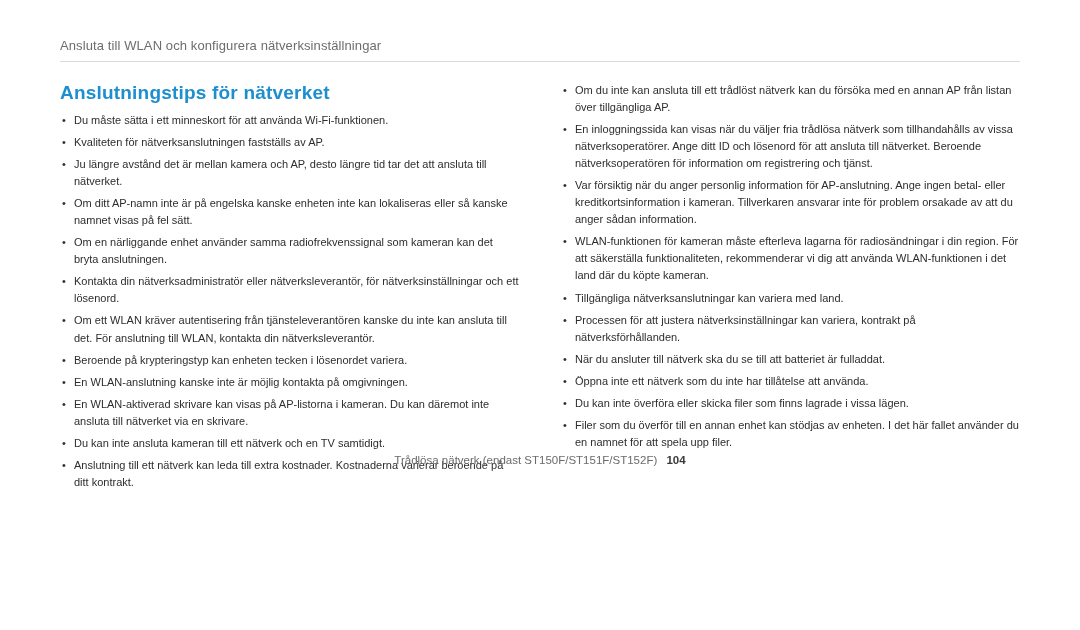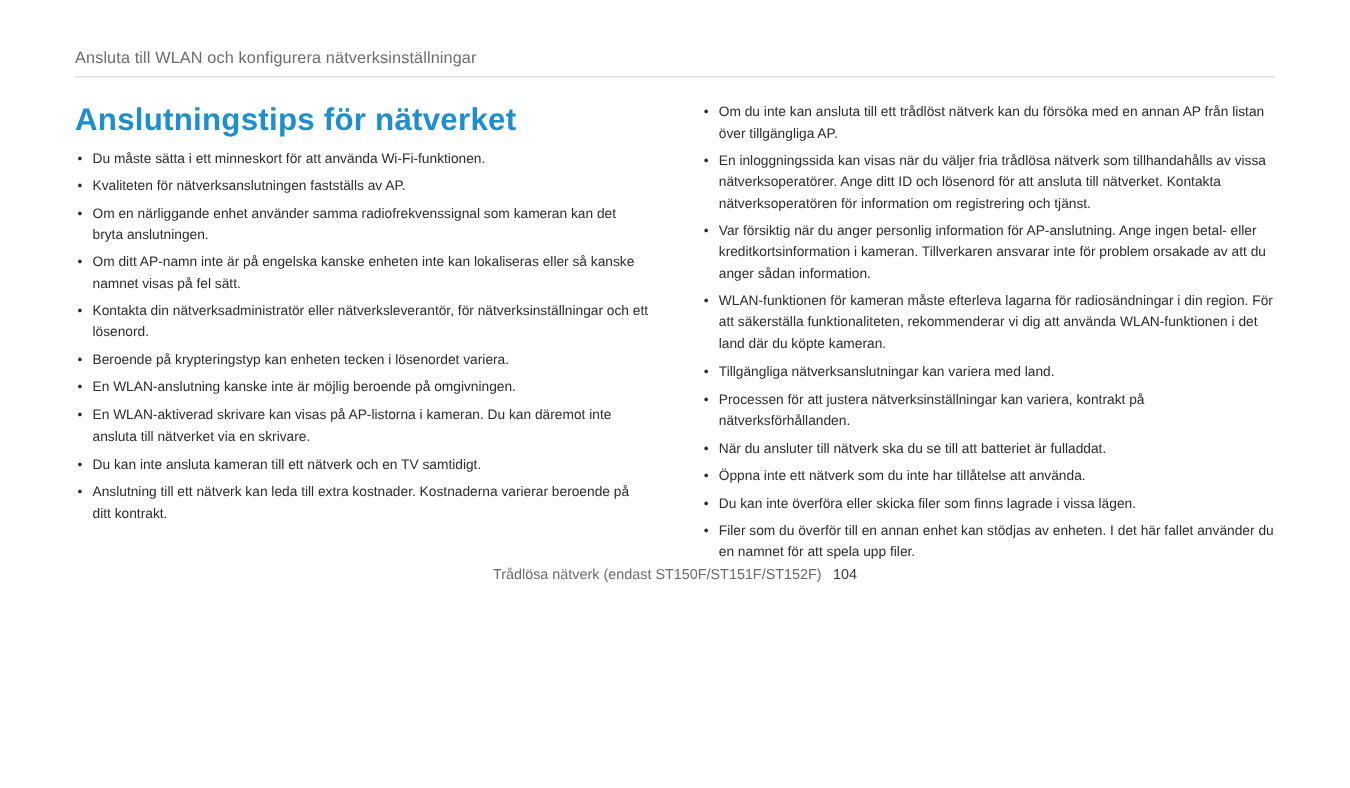--- a/index.html
+++ b/index.html
@@ -33,21 +33,21 @@
     display: flex;
     gap: 42px;
     margin-top: 20px;
   }
   .col {
     flex: 1 1 0;
     min-width: 0;
   }
   h2.section-title {
     margin: 0 0 8px 0;
-    font-size: 25px;
+    font-size: 19px;
     font-weight: 700;
     color: #1d8ecf;
     letter-spacing: 0.2px;
   }
   ul.bullets {
     list-style: none;
     margin: 0;
     padding: 0;
   }
   ul.bullets li {
@@ -68,53 +68,55 @@
   .footer {
     position: absolute;
     left: 0;
     right: 0;
     bottom: 26px;
     text-align: center;
     font-size: 11.5px;
     color: #6b6b6b;
   }
   .footer .pnum {
-    font-weight: 400;
+    font-weight: 700;
     color: #3a3a3a;
     margin-left: 6px;
   }
 </style>
 </head>
 <body>
 
 <div class="page">
 
   <div class="breadcrumb">Ansluta till WLAN och konfigurera nätverksinställningar</div>
   <hr class="rule">
 
   <div class="columns">
     <div class="col">
       <h2 class="section-title">Anslutningstips för nätverket</h2>
       <ul class="bullets">
         <li>Du måste sätta i ett minneskort för att använda Wi-Fi-funktionen.</li>
         <li>Kvaliteten för nätverksanslutningen fastställs av AP.</li>
+        <li>Ju längre avstånd det är mellan kamera och AP, desto längre tid tar det att ansluta till nätverket.</li>
+        <li>Om ditt AP-namn inte är på engelska kanske enheten inte kan lokaliseras eller så kanske namnet visas på fel sätt.</li>
         <li>Om en närliggande enhet använder samma radiofrekvenssignal som kameran kan det bryta anslutningen.</li>
-        <li>Om ditt AP-namn inte är på engelska kanske enheten inte kan lokaliseras eller så kanske namnet visas på fel sätt.</li>
         <li>Kontakta din nätverksadministratör eller nätverksleverantör, för nätverksinställningar och ett lösenord.</li>
+        <li>Om ett WLAN kräver autentisering från tjänsteleverantören kanske du inte kan ansluta till det. För anslutning till WLAN, kontakta din nätverksleverantör.</li>
         <li>Beroende på krypteringstyp kan enheten tecken i lösenordet variera.</li>
-        <li>En WLAN-anslutning kanske inte är möjlig beroende på omgivningen.</li>
+        <li>En WLAN-anslutning kanske inte är möjlig kontakta på omgivningen.</li>
         <li>En WLAN-aktiverad skrivare kan visas på AP-listorna i kameran. Du kan däremot inte ansluta till nätverket via en skrivare.</li>
         <li>Du kan inte ansluta kameran till ett nätverk och en TV samtidigt.</li>
         <li>Anslutning till ett nätverk kan leda till extra kostnader. Kostnaderna varierar beroende på ditt kontrakt.</li>
       </ul>
     </div>
     <div class="col">
       <ul class="bullets">
         <li>Om du inte kan ansluta till ett trådlöst nätverk kan du försöka med en annan AP från listan över tillgängliga AP.</li>
-        <li>En inloggningssida kan visas när du väljer fria trådlösa nätverk som tillhandahålls av vissa nätverksoperatörer. Ange ditt ID och lösenord för att ansluta till nätverket. Kontakta nätverksoperatören för information om registrering och tjänst.</li>
+        <li>En inloggningssida kan visas när du väljer fria trådlösa nätverk som tillhandahålls av vissa nätverksoperatörer. Ange ditt ID och lösenord för att ansluta till nätverket. Beroende nätverksoperatören för information om registrering och tjänst.</li>
         <li>Var försiktig när du anger personlig information för AP-anslutning. Ange ingen betal- eller kreditkortsinformation i kameran. Tillverkaren ansvarar inte för problem orsakade av att du anger sådan information.</li>
         <li>WLAN-funktionen för kameran måste efterleva lagarna för radiosändningar i din region. För att säkerställa funktionaliteten, rekommenderar vi dig att använda WLAN-funktionen i det land där du köpte kameran.</li>
         <li>Tillgängliga nätverksanslutningar kan variera med land.</li>
         <li>Processen för att justera nätverksinställningar kan variera, kontrakt på nätverksförhållanden.</li>
         <li>När du ansluter till nätverk ska du se till att batteriet är fulladdat.</li>
         <li>Öppna inte ett nätverk som du inte har tillåtelse att använda.</li>
         <li>Du kan inte överföra eller skicka filer som finns lagrade i vissa lägen.</li>
         <li>Filer som du överför till en annan enhet kan stödjas av enheten. I det här fallet använder du en namnet för att spela upp filer.</li>
       </ul>
     </div>

